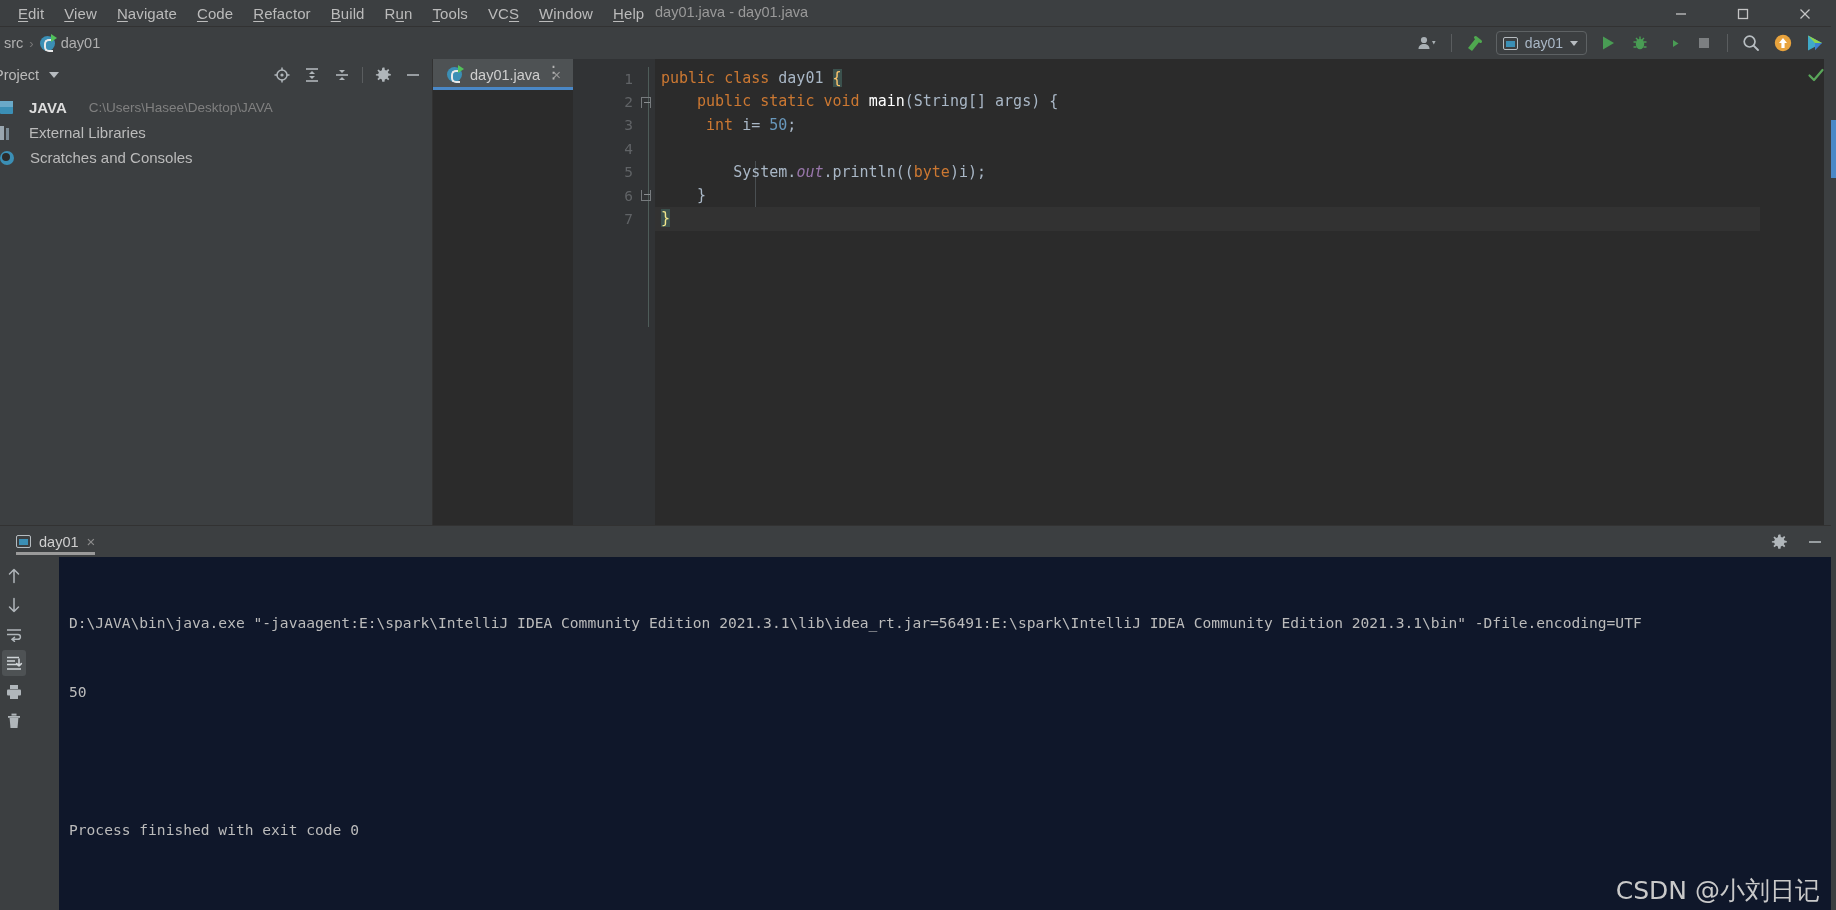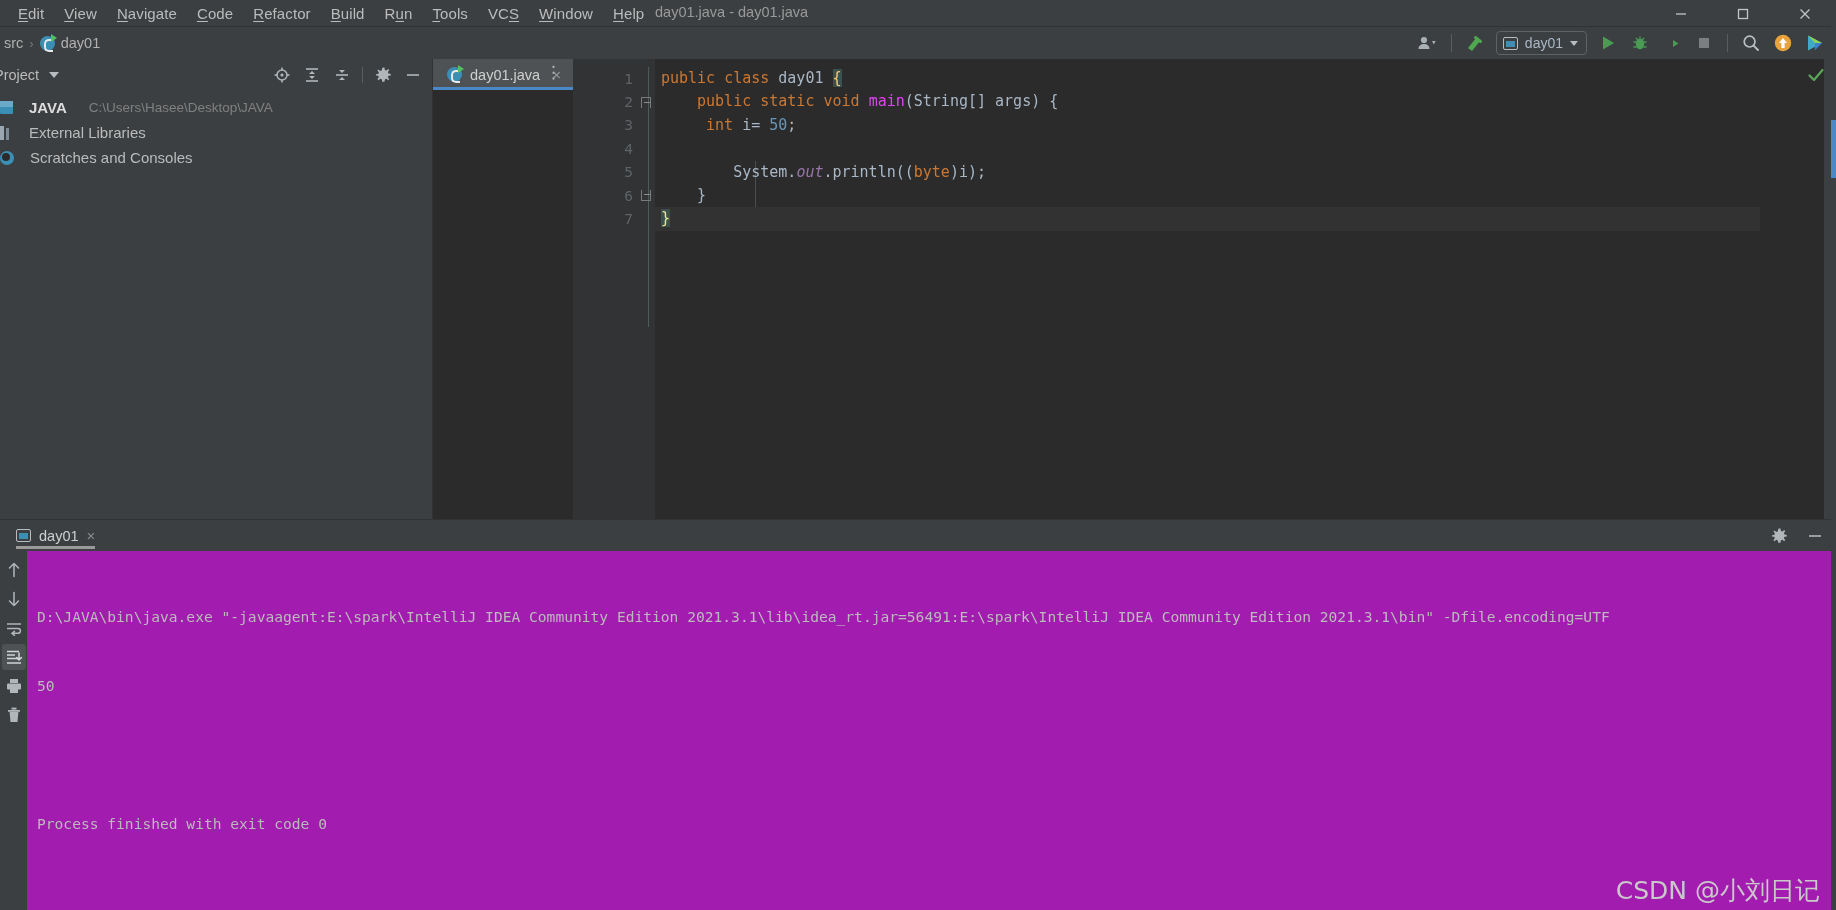--- a/index.html
+++ b/index.html
@@ -129,21 +129,21 @@
   .fold-box.close::after{content:"";position:absolute;left:2px;top:4px;width:6px;height:1px;background:#8a8e91;}
 
   .code {
     flex:1 1 auto; position:relative; padding-top:8px; min-width:0; overflow:hidden;
     font-family:"DejaVu Sans Mono", monospace; font-size:15px; color:#a9b7c6;
   }
   .cline { height:23.4px; line-height:23.4px; white-space:pre; padding-left:6px; position:relative; }
   .cline.current { background:#323232; }
   .k { color:#cc7832; }          
   .cls { color:#a9b7c6; }
-  .fn { color:#d946ef; }
+  .fn { color:#ffffff; }
   .num { color:#6897bb; }
   .field-static { color:#9876aa; font-style:italic; }
   .brace-hl { background:#3b514d; color:#ffc66d; }
   .brace-y { color:#f0e68c; }
   .indent-guide { position:absolute; top:0; bottom:0; width:1px; background:#4a4f52; }
 
   .codeline-vline { position:absolute; left:0; top:0; bottom:0; width:1px; background:#4e5c59; }
 
   .editor-right {
     width:76px; flex:0 0 76px; background:#2b2b2b; position:relative;
@@ -163,23 +163,23 @@
   .run-tab .rt-label{ color:#cfcfcf; font-size:14.5px;}
   .run-tab .rt-close{ color:#8d8d8d; font-size:15px;}
   .run-tab::after{content:"";position:absolute;left:16px;right:12px;bottom:2px;height:3px;background:#9a9a9a;}
   .run-tools-right{ position:absolute; right:8px; top:0; height:31px; display:flex; align-items:center; gap:10px; color:#b0b6ba;}
 
   .run-body { flex:1 1 auto; display:flex; min-height:0; }
   .run-sidebar { width:27px; flex:0 0 27px; background:#3c3f41; padding-top:6px; display:flex; flex-direction:column; align-items:center; gap:3px;}
   .rs-btn { width:24px;height:26px;display:flex;align-items:center;justify-content:center;color:#b0b6ba;border-radius:3px;}
   .rs-btn.active { background:#4e5254; }
   .console {
-    flex:1 1 auto; background:#a21caf; padding:8px 0 6px 10px; overflow:hidden;
+    flex:1 1 auto; background:#0f172a; padding:8px 0 0 10px; overflow:hidden;
     font-family:"DejaVu Sans Mono", monospace; font-size:14.6px; color:#bbbbbb;
-    white-space:pre; line-height:23px; position:relative;
+    white-space:pre; line-height:23px; position:relative;margin-left:32px;
   }
   .console .cl { white-space:pre; }
   .console .num-out{ color:#bbbbbb; }
   .watermark {
     position:absolute; right:16px; bottom:8px; color:#c9c9c9; font-size:25px;
     font-family:"DejaVu Sans", sans-serif;
   }
   .right-edge-strip { position:absolute; right:0; top:0; bottom:0; width:5px; background:#3c3f41; }
   .blue-scroll { position:absolute; right:0; width:5px; height:58px; background:#4a88c7; }
 </style>

